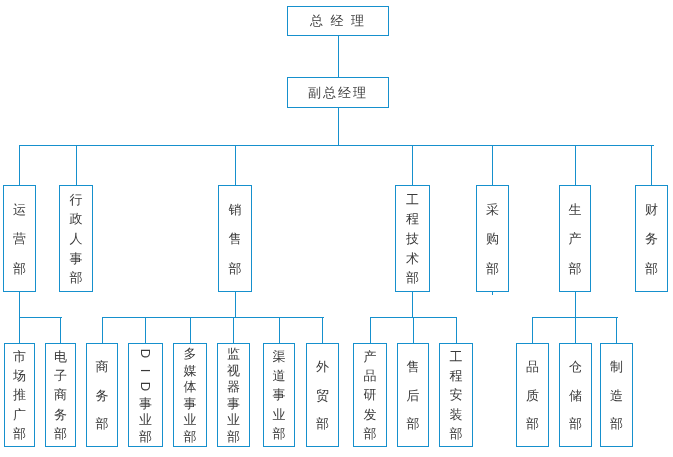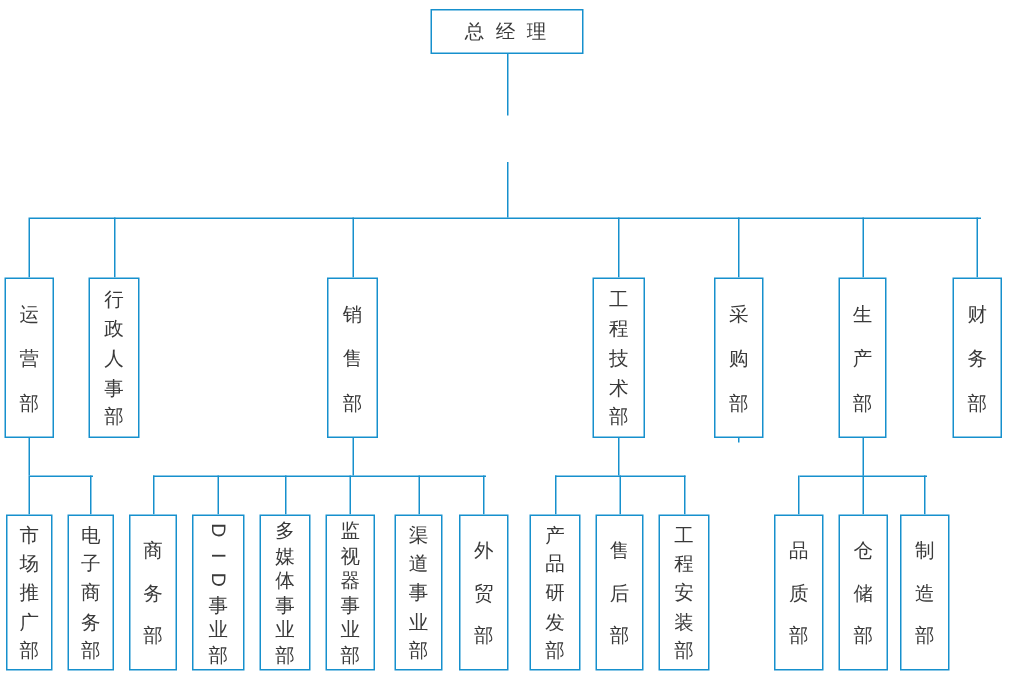--- a/index.html
+++ b/index.html
@@ -43,20 +43,21 @@
     background:var(--line);
   }
   .vline{width:1px;}
   .hline{height:1px;}
 </style>
 </head>
 <body>
 
 <div class="stage">
     <div class="node hnode" style="left: 287px; top: 6px; width: 102px; height: 30px;"><span class="hlabel">总 经 理</span></div>
+    <div class="node hnode" style="left: 287px; top: 77px; width: 102px; height: 31px;"><span class="hlabel">副总经理</span></div>
     <div class="vline" style="left: 337.5px; top: 36px; height: 41px;"></div>
     <div class="vline" style="left: 337.5px; top: 108px; height: 37px;"></div>
     <div class="hline" style="left: 19.5px; top: 145px; width: 634.5px;"></div>
     <div class="vline" style="left: 19px; top: 145px; height: 40px;"></div>
     <div class="node vnode" style="left: 3px; top: 185px; width: 33px; height: 107px;">
       <span class="vlabel">
         <span class="ch">运</span>
         <span class="ch">营</span>
         <span class="ch">部</span>
       </span>

